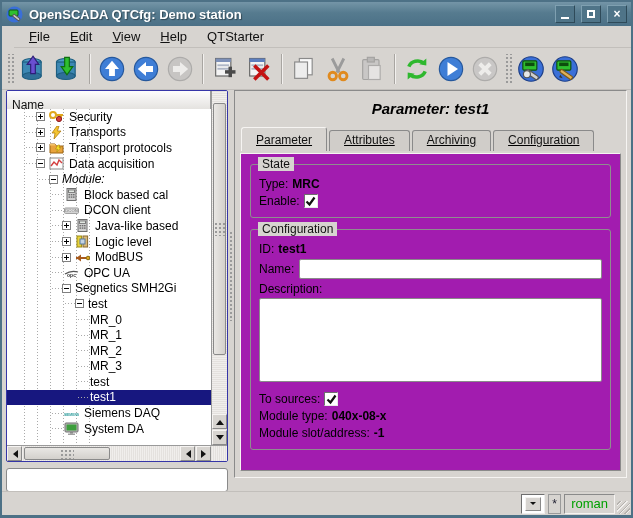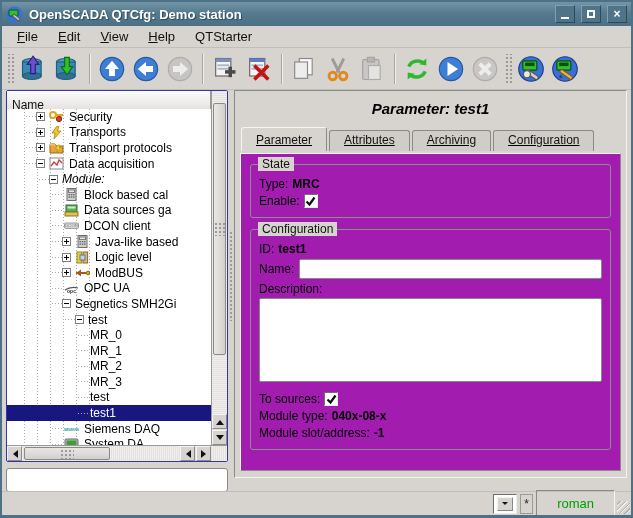--- a/index.html
+++ b/index.html
@@ -11,21 +11,21 @@
     background:linear-gradient(180deg,#7495a7 0%,#567b8f 45%,#4b7086 100%);
     display:flex;align-items:center;padding:0 4px;gap:6px;}
   .titlebar .ttext{color:#fff;font-weight:bold;font-size:13px;flex:1;
     text-shadow:1px 1px 1px rgba(0,0,0,.4);white-space:nowrap;overflow:hidden;}
   .winbtn{width:20px;height:18px;display:flex;align-items:center;justify-content:center;
     background:#4f7488;border:1px solid;border-color:#7fa0b1 #2e4a59 #2e4a59 #7fa0b1;
     color:#fff;font-weight:bold;font-size:12px;line-height:1;cursor:default;}
   .glyph-min{width:8px;height:2px;background:#fff;margin-top:7px;}
   .glyph-max{width:8px;height:8px;border:2px solid #fff;}
   
-  .menubar{position:absolute;left:0;top:24px;right:0;height:22px;background:#d7d4d0;
+  .menubar{position:absolute;left:12px;top:24px;right:0;height:22px;background:#d7d4d0;
     display:flex;align-items:center;padding-left:6px;gap:2px;border-bottom:1px solid #c2bfbb;}
   .menuitem{padding:2px 9px;font-size:13px;color:#111;}
   .menuitem u{text-decoration:underline;}
   
   .toolbar{position:absolute;left:0;top:46px;right:0;height:42px;background:#d7d4d0;
     display:flex;align-items:center;padding-left:2px;border-bottom:1px solid #c2bfbb;}
   .tbgrip{width:8px;height:30px;margin:0 2px;
     background-image:radial-gradient(#9a9a9a 1px,transparent 1.2px);background-size:4px 4px;background-position:1px 2px;}
   .tbsep{width:1px;height:30px;background:#a8a5a1;margin:0 5px;box-shadow:1px 0 0 #f2f0ee;}
   .tbbtn{width:34px;height:34px;display:flex;align-items:center;justify-content:center;border:1px solid transparent;}
@@ -95,22 +95,22 @@
     font-family:"Liberation Sans",sans-serif;font-size:12px;margin:2px 0 3px;}
   
   .statusbar{position:absolute;left:0;right:0;bottom:0;height:24px;background:#d7d4d0;
     display:flex;align-items:center;justify-content:flex-end;gap:3px;padding-right:16px;border-top:1px solid #c2bfbb;}
   .combobtn{width:24px;height:20px;background:#fff;border:1px solid;border-color:#6f6f6f #eee #eee #6f6f6f;
     display:flex;align-items:center;justify-content:center;}
   .combobtn .inner{width:16px;height:14px;background:#d7d4d0;border:1px solid;
     border-color:#f6f4f2 #8a8a8a #8a8a8a #f6f4f2;display:flex;align-items:center;justify-content:center;}
   .starbtn{width:13px;height:20px;border:1px solid #9a9a9a;display:flex;align-items:center;justify-content:center;
     font-size:12px;color:#223;background:#d7d4d0;}
-  .userbox{height:28px;border:1px solid;border-color:#8a8a8a #f6f4f2 #f6f4f2 #8a8a8a;
-    display:flex;align-items:center;padding:0 20px;font-size:13px;color:#00a000;}
+  .userbox{height:20px;border:1px solid;border-color:#8a8a8a #f6f4f2 #f6f4f2 #8a8a8a;
+    display:flex;align-items:center;padding:0 6px;font-size:13px;color:#00a000;}
   .grip{position:absolute;right:1px;bottom:1px;width:13px;height:13px;
     background-image:repeating-linear-gradient(135deg,transparent 0 2px,#b5b2ae 2px 3px,#f2f0ee 3px 4px);}
 </style>
 </head>
 <body>
 
 <div class="win">
 
   <div class="titlebar">
     <span style="display:flex">
@@ -374,29 +374,20 @@
                 <rect x="4.5" y="8.4" width="1.6" height="1.4"></rect>
                 <rect x="6.8" y="8.4" width="1.6" height="1.4"></rect>
                 <rect x="9" y="8.4" width="1.6" height="1.4"></rect>
               </g>
             </svg></span>
           <span class="tlabel">Block based cal</span>
         </div>
         <div class="trow" style="padding-left: 45px;">
           <span class="conn"></span>
           <span class="ticon"><svg width="15" height="13" viewBox="0 0 15 13">
-              <rect x="2" y="1" width="11" height="7" fill="#58b058" stroke="#2d6e2d"></rect>
-              <rect x="3.5" y="2.5" width="8" height="2" fill="#cfe8cf"></rect>
-              <rect x="1" y="8" width="13" height="4" fill="#d8c25a" stroke="#8a7a1d"></rect>
-            </svg></span>
-          <span class="tlabel">Data sources ga</span>
-        </div>
-        <div class="trow" style="padding-left: 45px;">
-          <span class="conn"></span>
-          <span class="ticon"><svg width="15" height="13" viewBox="0 0 15 13">
               <rect x="0.5" y="4" width="14" height="5.4" rx="1" fill="#dcdcdc" stroke="#9a9a9a"></rect>
               <text x="7.5" y="8.4" font-size="4.2" font-family="Liberation Sans,sans-serif" fill="#777" text-anchor="middle">DCON</text>
             </svg></span>
           <span class="tlabel">DCON client</span>
         </div>
         <div class="trow" style="padding-left: 45px;">
           <span class="conn"></span>
           <span class="expander">
             <span class="h"></span>
             <span class="v"></span>

